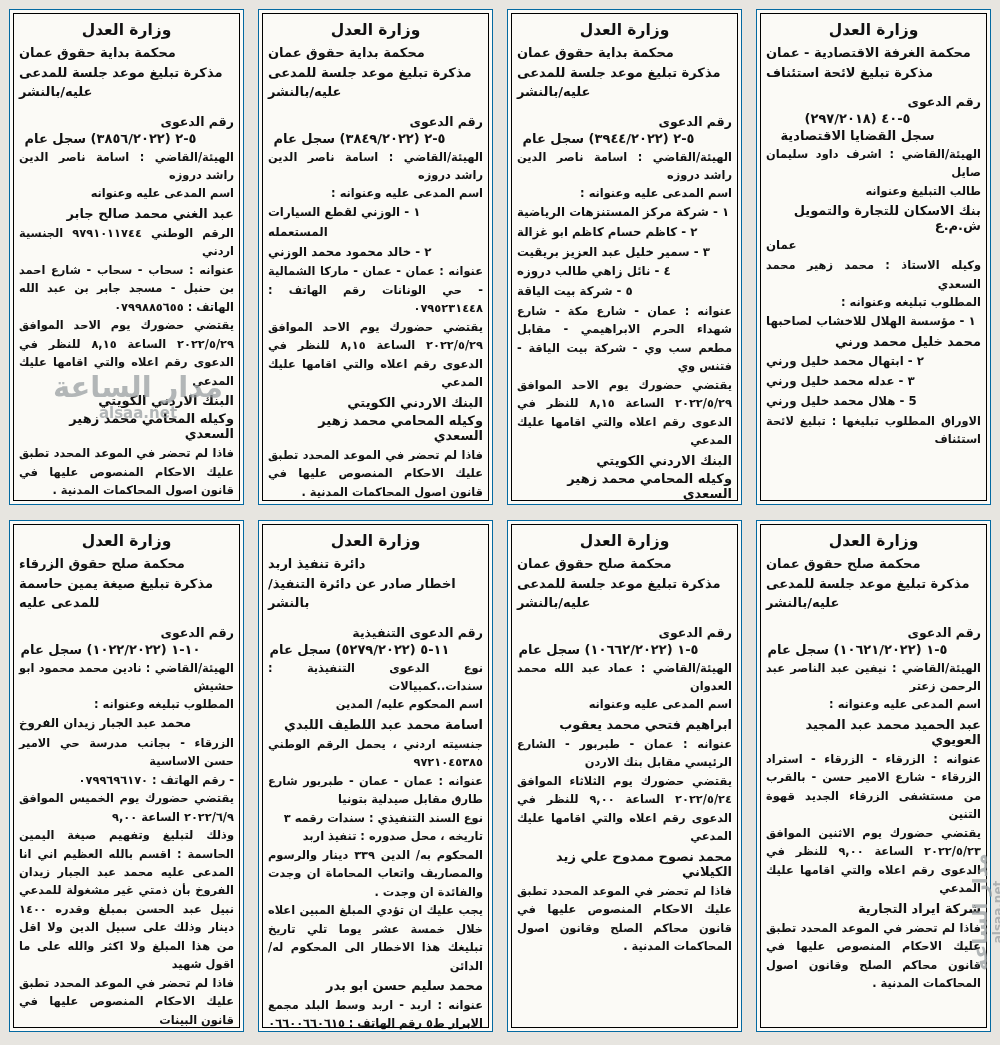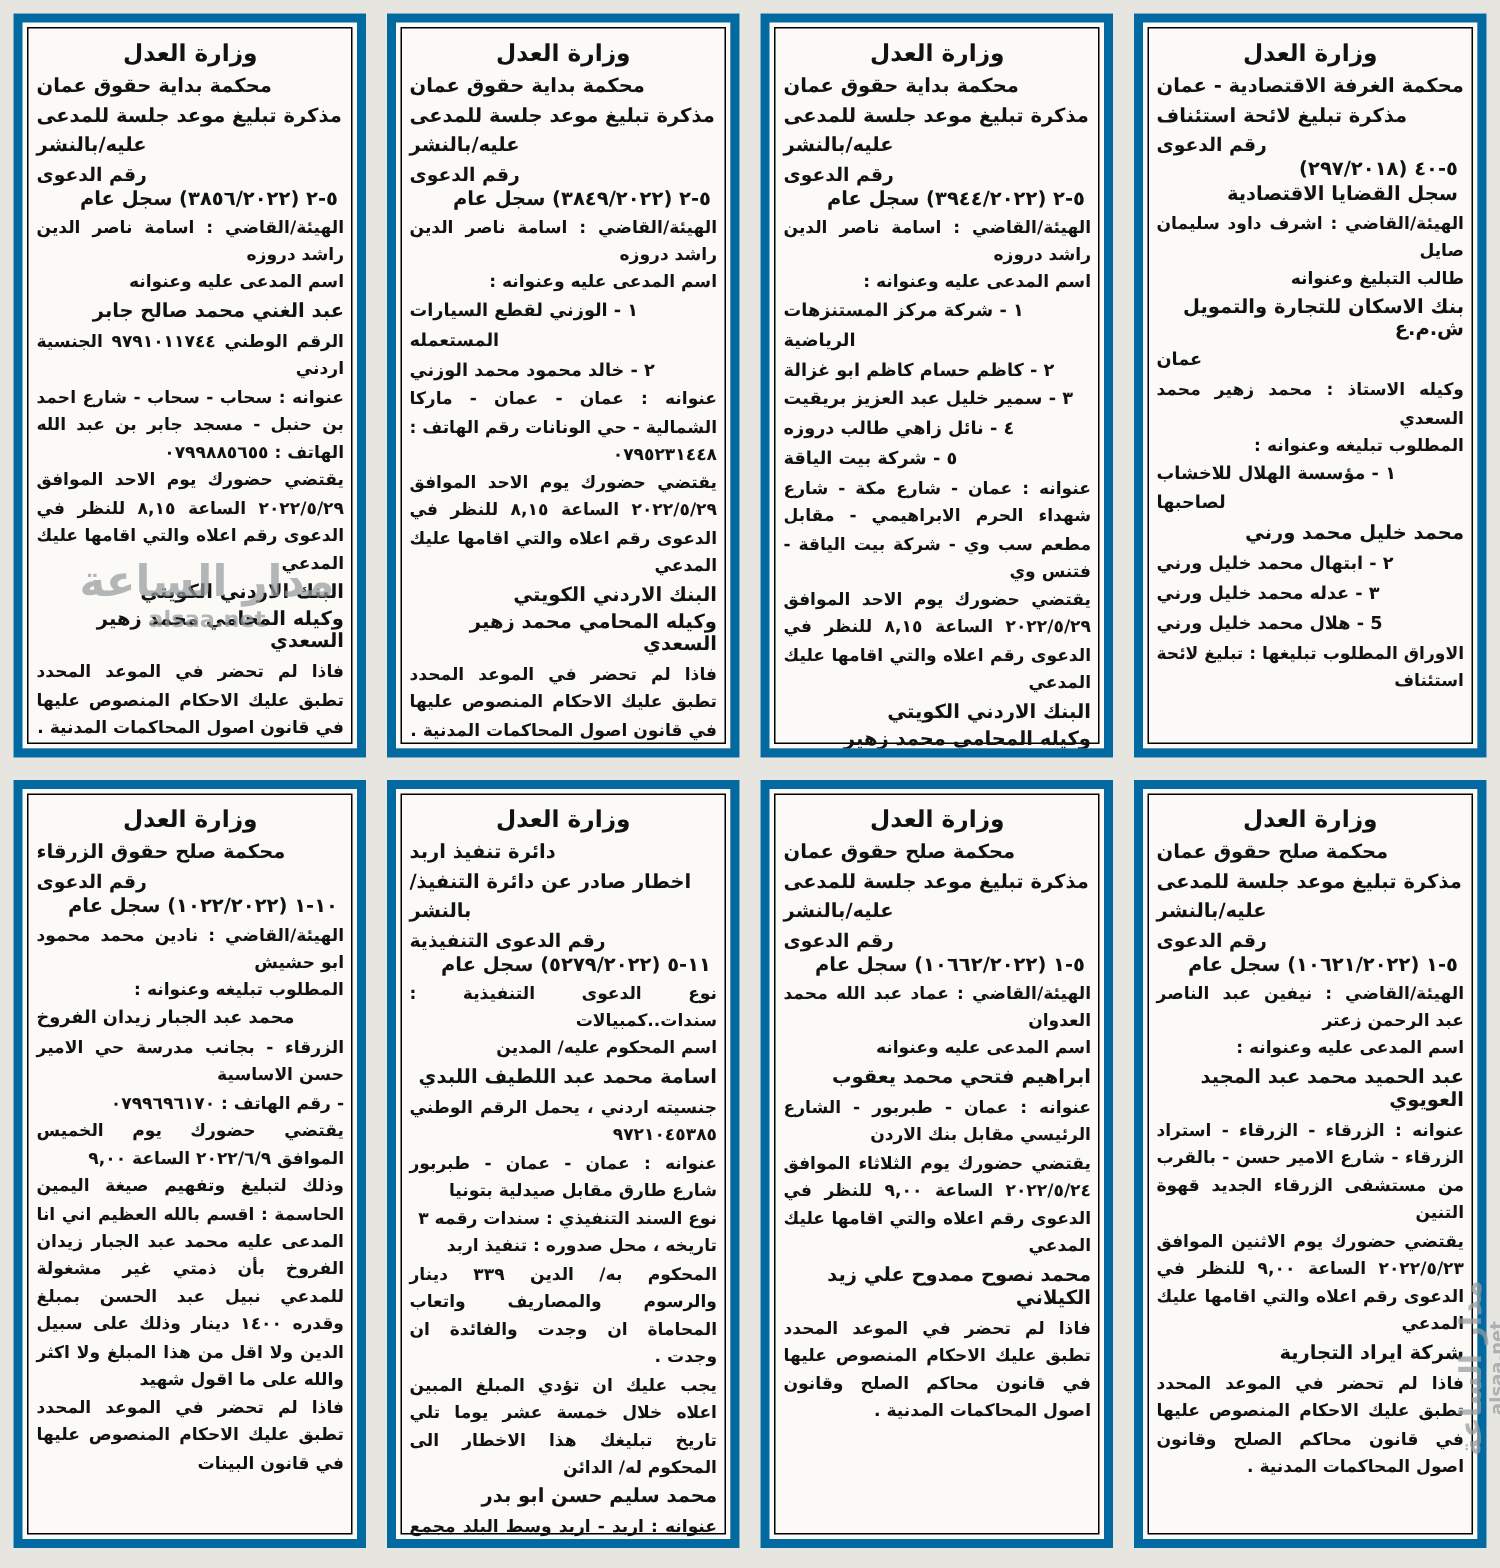--- a/index.html
+++ b/index.html
@@ -23,32 +23,32 @@
   }
   .grid{
     display:grid;
     grid-template-columns:repeat(4,1fr);
     grid-template-rows:496px 512px;
     gap:15px 14px;
     direction:rtl;
   }
   .notice{
     background:var(--paper);
-    border:6px solid #0369a1;
+    border:1px solid #0369a1;
     box-shadow:inset 0 0 0 3px var(--paper), inset 0 0 0 4px #000;
     padding:11px 9px 6px 9px;
     overflow:hidden;
     font-weight:700;
     direction:rtl;
   }
   .L{width:100%;}
   .m  {font-size:15.5px;text-align:center;margin:0 0 4px 0;}
   .h  {font-size:13px;text-align:left;line-height:1.5;}
-  .l  {font-size:12.5px;text-align:left;margin-top:1px;}
-  .n  {font-size:13px;text-align:right;margin:2px 4px;}
+  .l  {font-size:12.5px;text-align:right;margin-top:12px;}
+  .n  {font-size:13px;text-align:center;margin:2px 16px;}
   .b  {font-size:11.4px;text-align:justify;text-align-last:right;line-height:1.62;}
   .bb {font-size:11.8px;text-align:left;line-height:1.68;}
   .c  {font-size:13px;margin:3px 0;}
   .cc {font-size:11.6px;text-align:center;line-height:1.6;}
   .wm{
     position:absolute;z-index:6;pointer-events:none;
     color:var(--wm);opacity:.72;text-align:center;font-weight:700;
   }
   .wm1{left:48px;top:372px;width:180px;}
   .wm2{
@@ -179,20 +179,21 @@
         <div class="L b">تاريخه ، محل صدوره : تنفيذ اربد</div>
         <div class="L b">المحكوم به/ الدين ٣٣٩ دينار والرسوم والمصاريف واتعاب المحاماة ان وجدت والفائدة ان وجدت .</div>
         <div class="L b">يجب عليك ان تؤدي المبلغ المبين اعلاه خلال خمسة عشر يوما تلي تاريخ تبليغك هذا الاخطار الى المحكوم له/ الدائن</div>
         <div class="L c">محمد سليم حسن ابو بدر</div>
         <div class="L b">عنوانه : اربد - اربد وسط البلد مجمع الابرار ط٥ رقم الهاتف : ٠٦٦٠٠٦٦٠٦١٥</div>
         <div class="L cc">وكيله المحامي محمد احمد سلامة الروسان</div>
       </div>
       <div class="notice">
         <div class="L m">وزارة العدل</div>
         <div class="L h">محكمة صلح حقوق الزرقاء</div>
+        <div class="L h">مذكرة تبليغ صيغة يمين حاسمة للمدعى عليه</div>
         <div class="L l">رقم الدعوى</div>
         <div class="L n">١٠-١ (١٠٢٢/٢٠٢٢) سجل عام</div>
         <div class="L b">الهيئة/القاضي : نادين محمد محمود ابو حشيش</div>
         <div class="L b">المطلوب تبليغه وعنوانه :</div>
         <div class="L bb">محمد عبد الجبار زيدان الفروخ</div>
         <div class="L b">الزرقاء - بجانب مدرسة حي الامير حسن الاساسية</div>
         <div class="L b">- رقم الهاتف : ٠٧٩٩٦٩٦١٧٠</div>
         <div class="L b">يقتضي حضورك يوم الخميس الموافق ٢٠٢٢/٦/٩ الساعة ٩,٠٠</div>
         <div class="L b">وذلك لتبليغ وتفهيم صيغة اليمين الحاسمة : اقسم بالله العظيم اني انا المدعى عليه محمد عبد الجبار زيدان الفروخ بأن ذمتي غير مشغولة للمدعي نبيل عبد الحسن بمبلغ وقدره ١٤٠٠ دينار وذلك على سبيل الدين ولا اقل من هذا المبلغ ولا اكثر والله على ما اقول شهيد</div>
         <div class="L b">فاذا لم تحضر في الموعد المحدد تطبق عليك الاحكام المنصوص عليها في قانون البينات</div>

